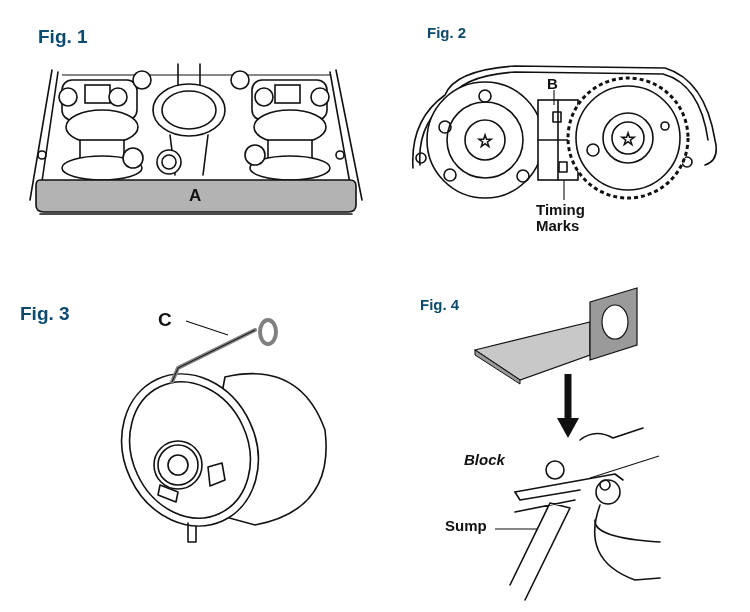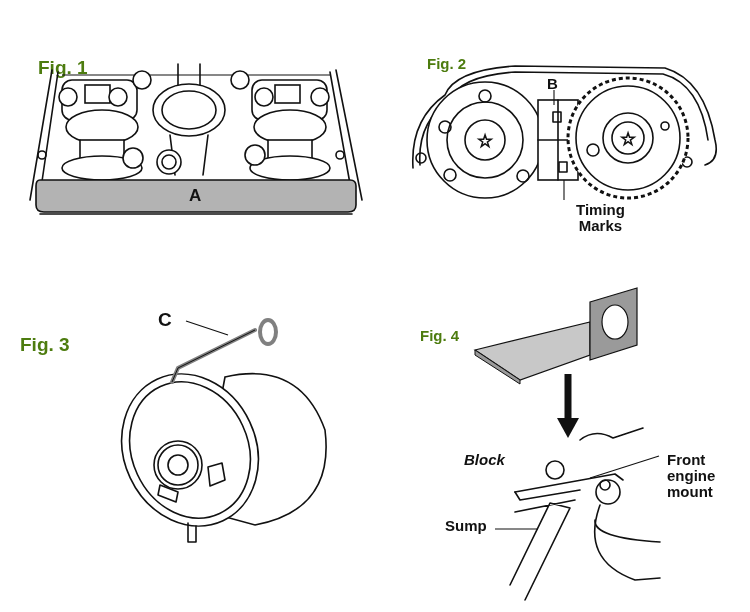--- a/index.html
+++ b/index.html
@@ -1,19 +1,19 @@
 <!DOCTYPE html>
 <html><head>
 <meta charset="utf-8">
 <style>
   html, body { margin: 0; padding: 0; background: #ffffff; }
   body { width: 750px; height: 612px; position: relative; overflow: hidden;
          font-family: "Liberation Sans", sans-serif; }
   .fig { position: absolute; }
-  .fig-title { position: absolute; font-weight: bold; color: #4d7c0f; margin-top: 31px; }
+  .fig-title { position: absolute; font-weight: bold; color: #0c4a6e; }
   .lbl { position: absolute; font-weight: bold; color: #111; line-height: 1.05; }
   svg { position: absolute; left: 0; top: 0; overflow: visible; }
   .ln { fill: none; stroke: #111; stroke-width: 1.6; stroke-linecap: round; stroke-linejoin: round; }
   .ln-thin { fill: none; stroke: #111; stroke-width: 1.1; }
   .wf { fill: #fff; stroke: #111; stroke-width: 1.6; }
 </style>
 </head>
 <body>
 
 <div class="fig" style="left:0;top:0;width:375px;height:240px;">
@@ -87,21 +87,21 @@
     <circle class="ln" cx="253" cy="138" r="25"></circle>
     <circle class="ln" cx="253" cy="138" r="16"></circle>
     <text x="253" y="145" text-anchor="middle" font-size="18" fill="#fff" stroke="#111" stroke-width="1">☆</text>
     <circle class="ln" cx="218" cy="150" r="6"></circle>
     <circle class="ln" cx="290" cy="126" r="4"></circle>
 
     <path class="ln-thin" d="M179 90 L179 105"></path>
     <path class="ln-thin" d="M189 180 L189 200"></path>
   </svg>
   <div class="lbl" style="left:172px;top:76px;font-size:15px;">B</div>
-  <div class="lbl" style="left:161px;top:202px;font-size:15px;text-align:center;margin-left:40px;">
+  <div class="lbl" style="left:161px;top:202px;font-size:15px;text-align:left;">
     <div>Timing</div>
     <div>Marks</div>
   </div>
 </div>
 
 <div class="fig" style="left:0;top:280px;width:375px;height:332px;text-align:right;">
   <div class="fig-title" style="left:20px;top:23px;font-size:19px;">Fig. 3</div>
   <svg width="375" height="332">
 
     <path class="wf" d="M225 97 Q300 80 325 150 Q335 230 255 245 L200 230 Z"></path>
@@ -141,19 +141,14 @@
     <circle class="wf" cx="180" cy="190" r="9"></circle>
     <circle class="wf" cx="233" cy="212" r="12"></circle>
     <circle class="ln" cx="230" cy="205" r="5"></circle>
     <path class="ln" d="M140 232 L200 220 M135 305 L175 223 L195 228 L150 320"></path>
     <path class="ln" d="M225 225 Q205 280 260 300 L285 298"></path>
     <path class="ln" d="M220 240 Q218 258 285 262"></path>
     <path class="ln-thin" d="M215 198 L284 176"></path>
     <path class="ln-thin" d="M120 249 L163 249"></path>
   </svg>
   <div class="lbl" style="left:89px;top:172px;font-size:15px;font-style:italic;">Block</div>
-  <div class="lbl" style="left:292px;top:172px;font-size:15px;">
-    <div>Front</div>
-    <div>engine</div>
-    <div>mount</div>
-  </div>
   <div class="lbl" style="left:70px;top:238px;font-size:15px;">Sump</div>
 </div>
 
 </body></html>

